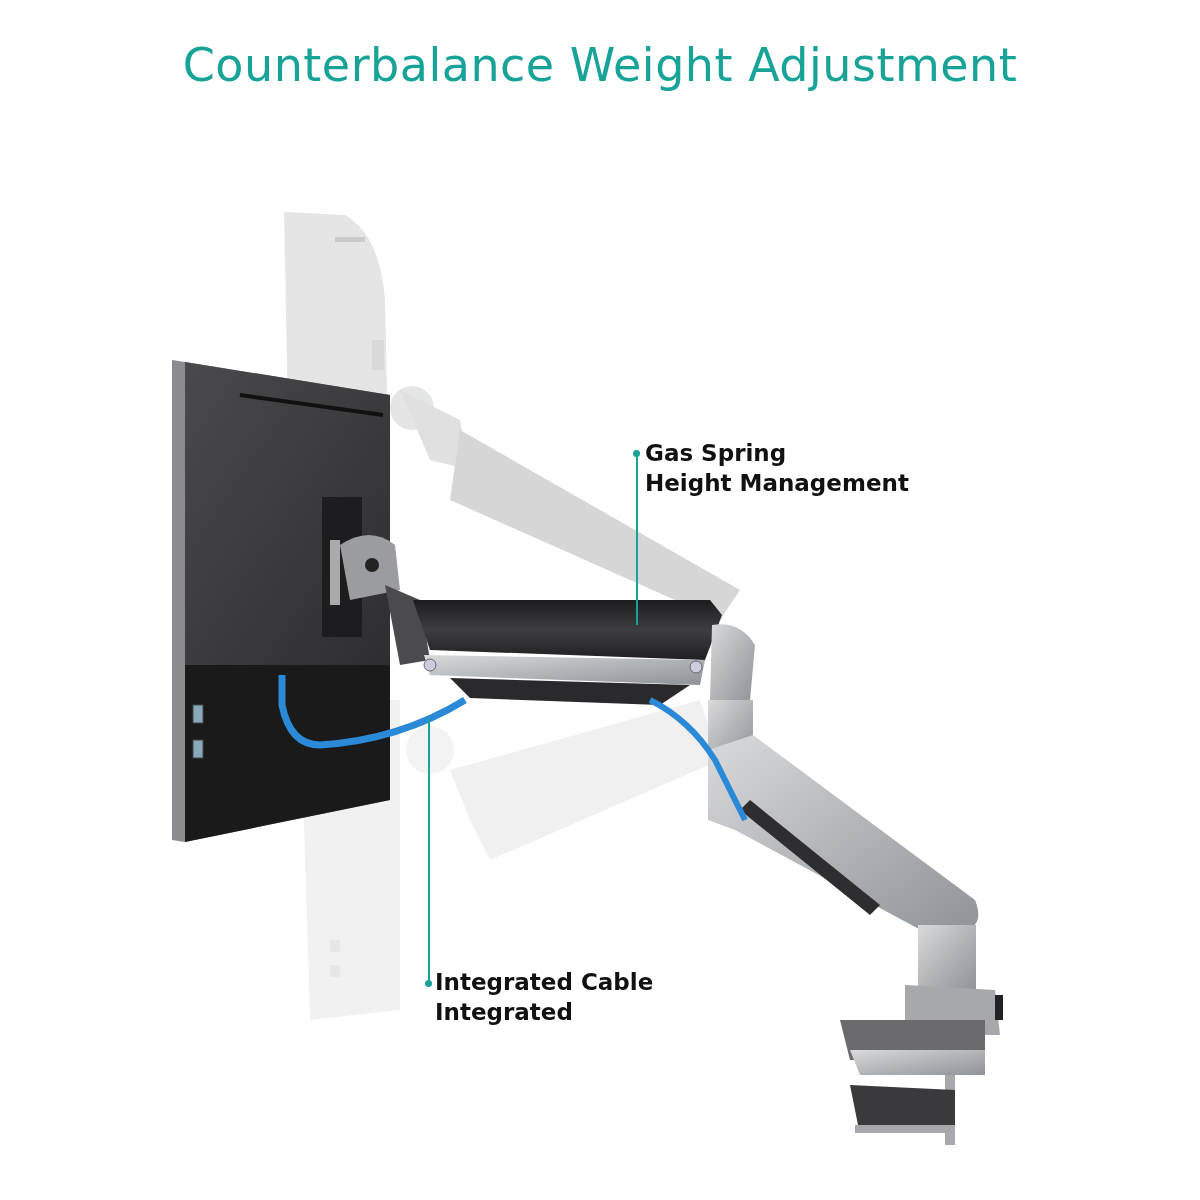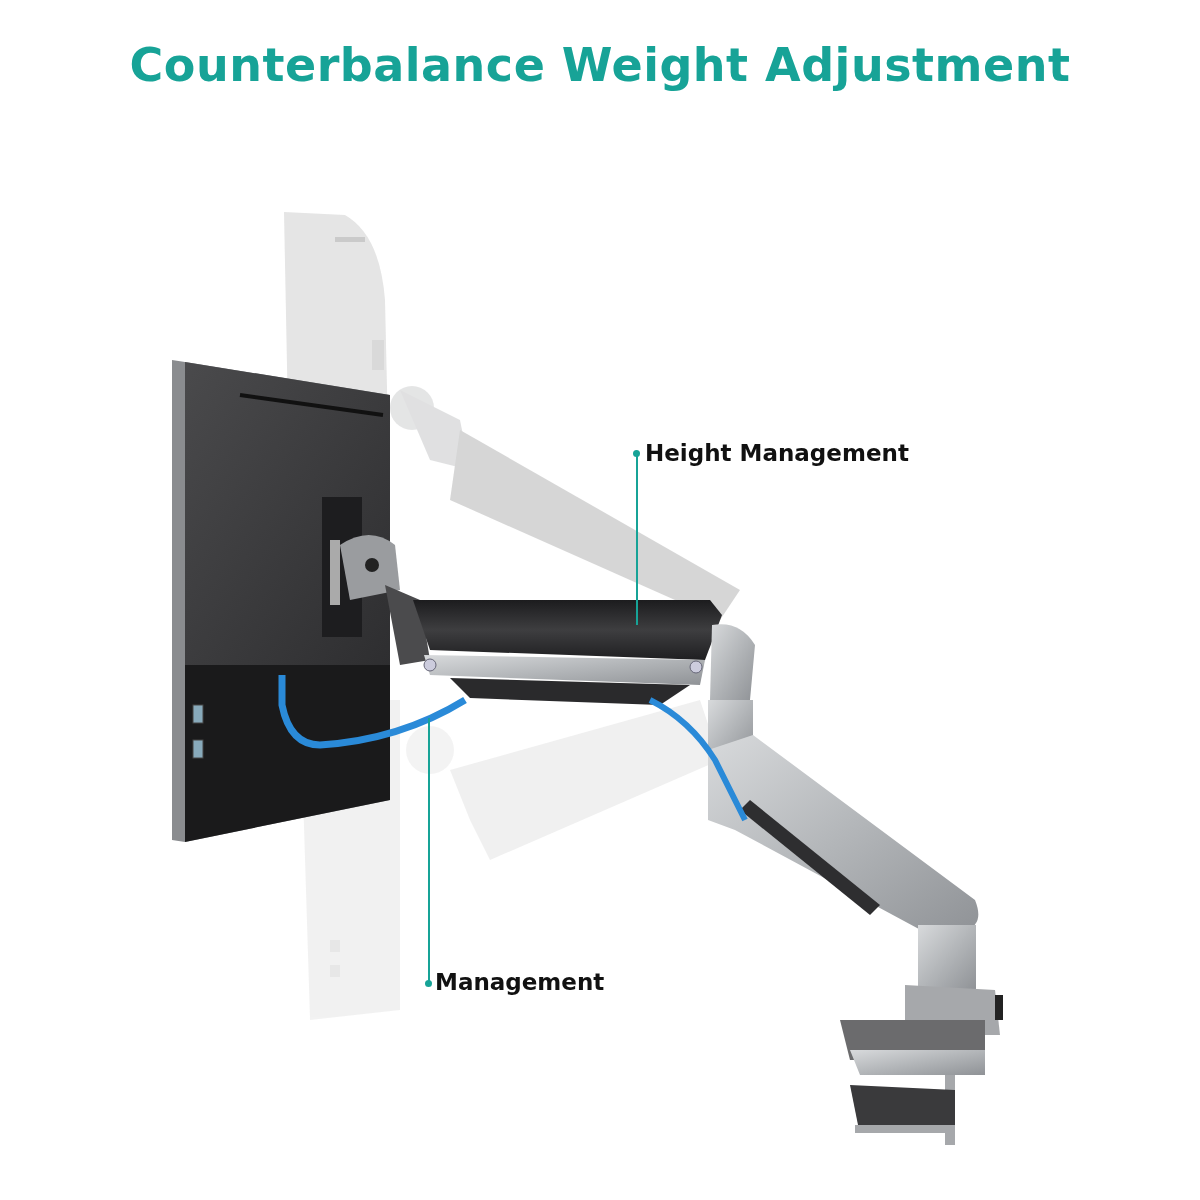--- a/index.html
+++ b/index.html
@@ -1,19 +1,19 @@
 <!DOCTYPE html>
 <html><head>
 <meta charset="utf-8">
 <style>
   html, body { margin: 0; padding: 0; background: #ffffff; }
   body { width: 1200px; height: 1200px; position: relative; overflow: hidden;
          font-family: "DejaVu Sans", "Liberation Sans", sans-serif; }
   .title { position: absolute; left: 0; right: 0; top: 38px; text-align: center;
-           font-size: 46px; font-weight: bold; color: #17a397; letter-spacing: 0.5px; }
+           font-size: 46px; font-weight: normal; color: #17a397; letter-spacing: 0.5px; }
   .scene { position: absolute; left: 0; top: 0; width: 1200px; height: 1200px; }
   .callout { position: absolute; font-size: 23px; font-weight: bold; color: #111; line-height: 30px; }
   .leader { position: absolute; width: 2px; background: #17a397; }
   .dot { position: absolute; width: 7px; height: 7px; border-radius: 50%; background: #17a397; }
 </style>
 </head>
 <body>
 
 <div class="title">Counterbalance Weight Adjustment</div>
 
@@ -97,20 +97,22 @@
     <rect x="855" y="1125" width="100" height="8" fill="#a6a8ab"></rect>
   </g>
 
   <path d="M282 675 L282 705 Q290 745 320 745 Q400 740 465 700" fill="none" stroke="#2a8ad8" stroke-width="7"></path>
   <path d="M650 700 Q690 720 715 760 Q730 790 745 820" fill="none" stroke="#2a8ad8" stroke-width="6"></path>
 </svg>
 
 <div class="dot" style="left:633px; top:450px;"></div>
 <div class="leader" style="left:636px; top:453px; height:172px;"></div>
 <div class="callout" style="left:645px; top:438px;">
+  <div>Gas Spring</div>
   <div>Height Management</div>
 </div>
 
 <div class="dot" style="left:425px; top:980px;"></div>
 <div class="leader" style="left:428px; top:718px; height:266px;"></div>
 <div class="callout" style="left:435px; top:967px;">
-  <div>Management</div>
+  <div>Integrated Cable</div>
+  <div>Integrated</div>
 </div>
 
 </body></html>

